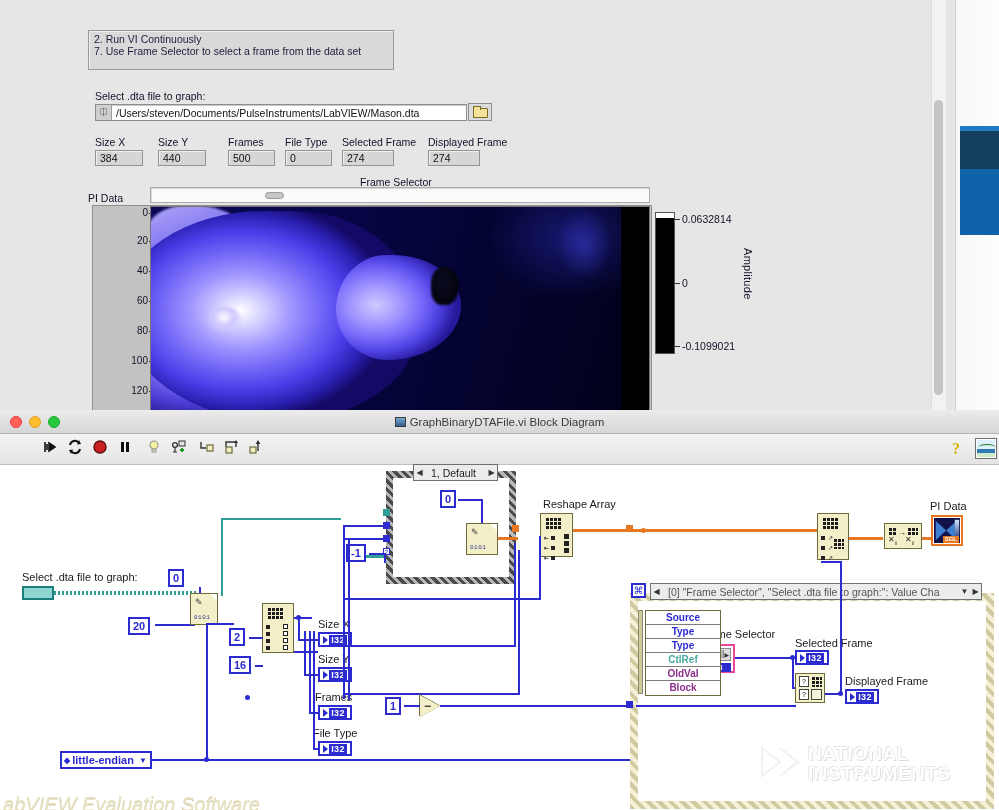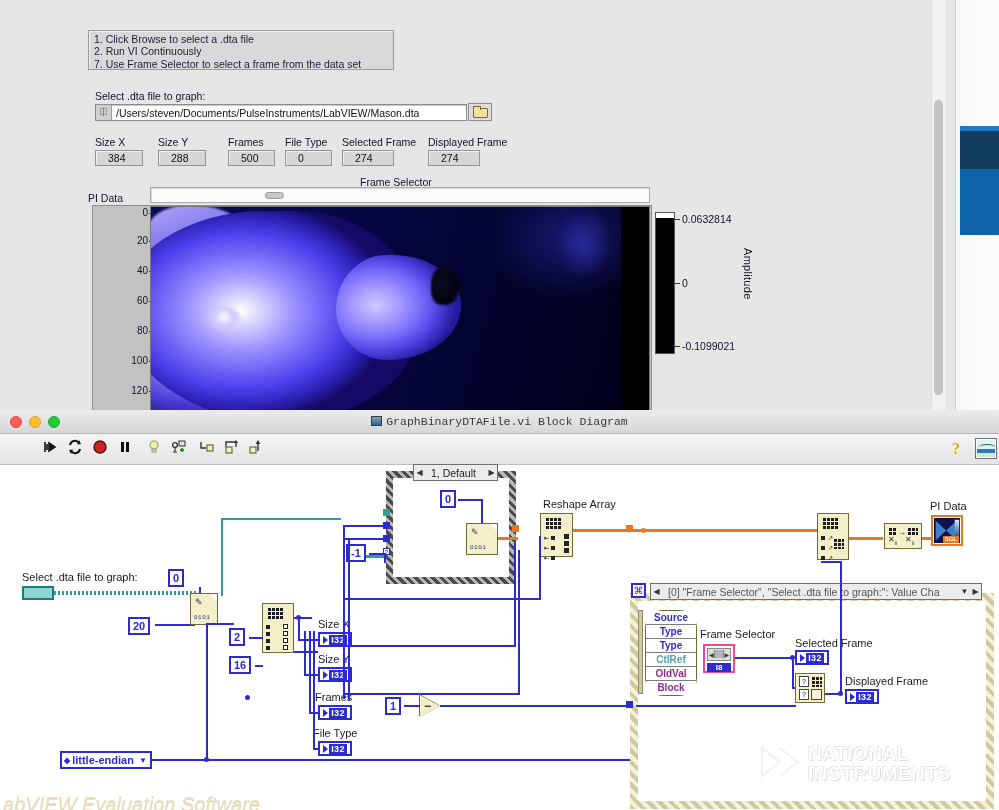--- a/index.html
+++ b/index.html
@@ -81,21 +81,21 @@
   }
 
   
   .num-group { position:absolute; }
   .num-label { font-size:10.5px; color:#121228; margin-bottom:2px; }
   .num-box {
     background:#d6d6d6;
     border:1px solid #949494;
     box-shadow: inset 1px 1px 0 #efefef;
     height:16px; line-height:15px;
-    font-size:10.5px; color:#111; padding-left:12px;
+    font-size:10.5px; color:#111; padding-left:4px;
   }
 
   
   .fs-title {
     position:absolute; left:360px; top:176px;
     font-size:10.5px; color:#121228;
   }
   .fs-slider {
     position:absolute; left:150px; top:187px; width:500px; height:16px;
     background:#fbfbfb; border:1px solid #aaaaaa;
@@ -200,21 +200,21 @@
     border-bottom:1px solid #b3b3b3;
     display:flex; align-items:center;
   }
   .traffic { display:flex; gap:7px; margin-left:10px; }
   .dot { width:12px; height:12px; border-radius:50%; }
   .dot.r { background:#ff5f57; border:1px solid #e0443e; }
   .dot.y { background:#ffbd2e; border:1px solid #dea123; }
   .dot.g { background:#28c840; border:1px solid #1dad2b; }
   .bd-title {
     position:absolute; left:0; right:0; text-align:center;
-    font-size:11.5px; color:#3a3a3a;font-family:Liberation Mono, monospace;
+    font-size:11.5px; color:#3a3a3a;
   }
   .bd-title-icon {
     display:inline-block; width:11px; height:10px; vertical-align:-1px;
     background:linear-gradient(#7aa7cc,#2e5f8e); border:1px solid #3b3b3b; margin-right:4px;
   }
 
   .bd-toolbar {
     position:absolute; left:0; top:24px; width:999px; height:31px;
     background: linear-gradient(to bottom,#f4f4f4,#e4e4e4);
     border-bottom:1px solid #bfbfbf;
@@ -442,21 +442,20 @@
   <div class="bg-blue-a"></div>
   <div class="bg-blue-b"></div>
   <div class="bg-blue-c"></div>
 
   <div class="fp">
 
     <div class="fp-scroll-track"></div>
     <div class="fp-scroll-thumb"></div>
 
     <div class="instructions">
-      <div>1. Click Browse to select a .dta file</div>
       <div>2. Run VI Continuously</div>
       <div>7. Use Frame Selector to select a frame from the data set</div>
     </div>
 
     <div class="label-sm" style="position:absolute;left:95px;top:90px;">Select .dta file to graph:</div>
 
     <div class="path-row">
       <div class="path-ctrl">
         <div class="path-icon">⎅</div>
         <div class="path-text">/Users/steven/Documents/PulseInstruments/LabVIEW/Mason.dta</div>
@@ -465,21 +464,21 @@
     <div class="browse-btn">
       <span class="folder-glyph"></span>
     </div>
 
     <div class="num-group" style="left:95px;top:136px;">
       <div class="num-label">Size X</div>
       <div class="num-box" style="width:48px;">384</div>
     </div>
     <div class="num-group" style="left:158px;top:136px;">
       <div class="num-label">Size Y</div>
-      <div class="num-box" style="width:48px;">288</div>
+      <div class="num-box" style="width:48px;">440</div>
     </div>
     <div class="num-group" style="left:228px;top:136px;">
       <div class="num-label">Frames</div>
       <div class="num-box" style="width:47px;">500</div>
     </div>
     <div class="num-group" style="left:285px;top:136px;">
       <div class="num-label">File Type</div>
       <div class="num-box" style="width:47px;">0</div>
     </div>
     <div class="num-group" style="left:342px;top:136px;">
@@ -874,21 +873,21 @@
 
       <div class="term-label" style="left:845px;top:210px;">Displayed Frame</div>
       <div class="term-i32" style="left:845px;top:224px;">
         <span class="arrowhead"></span>
           <span class="body">I32</span>
       </div>
 
       <div class="wire v" style="left:840px;top:96px;height:132px;"></div>
       <div class="wire h" style="left:821px;top:96px;width:20px;"></div>
 
-      <div class="evt-data-node" style="left:645px;top:145px;width:52px;border-radius:18px;">
+      <div class="evt-data-node" style="left:645px;top:145px;width:76px;">
         <div class="evt-row" style="color:#2b2bd0;">Source</div>
         <div class="evt-row" style="color:#2b2bd0;">Type</div>
         <div class="evt-row" style="color:#2b2bd0;">Type</div>
         <div class="evt-row" style="color:#4aa89f;">CtlRef</div>
         <div class="evt-row" style="color:#8a2f8a;">OldVal</div>
         <div class="evt-row" style="color:#8a2f8a;">Block</div>
       </div>
       <div style="position:absolute;left:638px;top:145px;width:5px;height:84px;background:#cfcaa0;border:1px solid #8d8a68;"></div>
 
       <div class="watermark">

